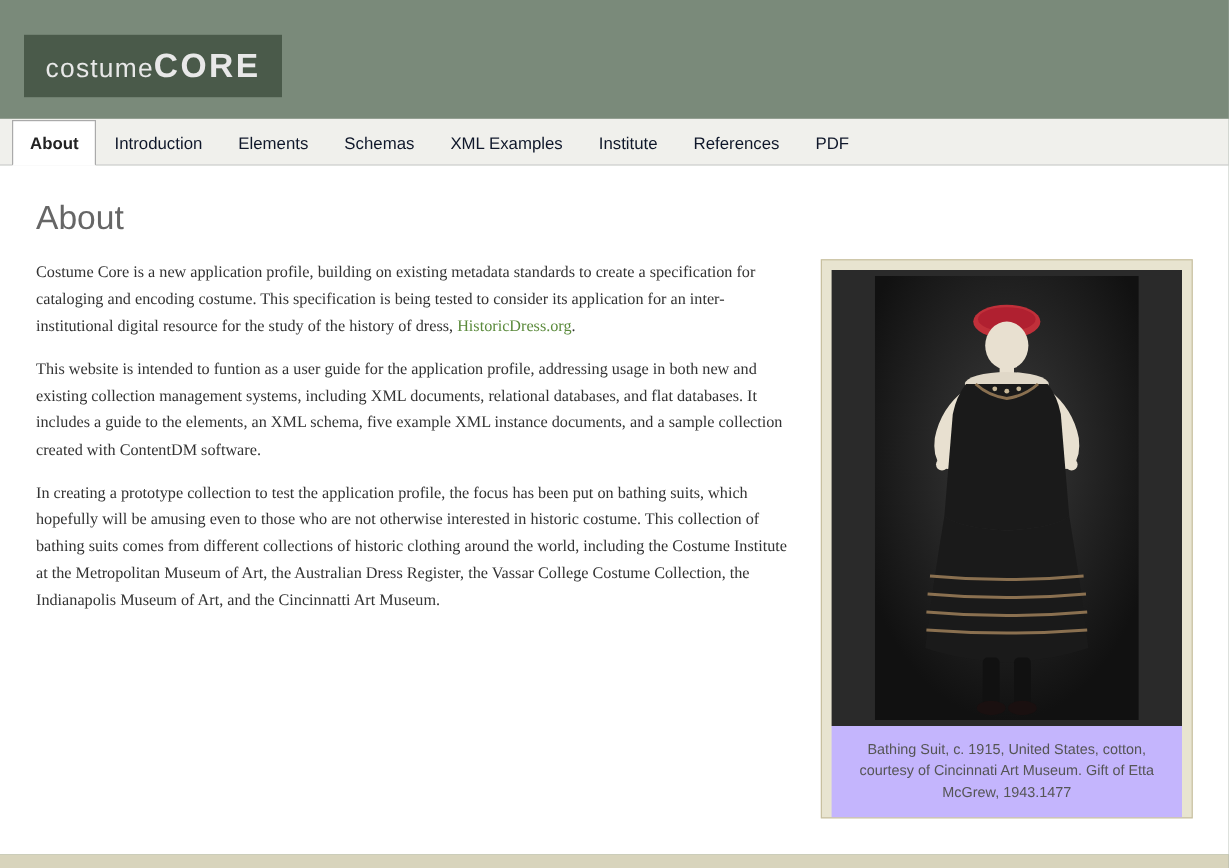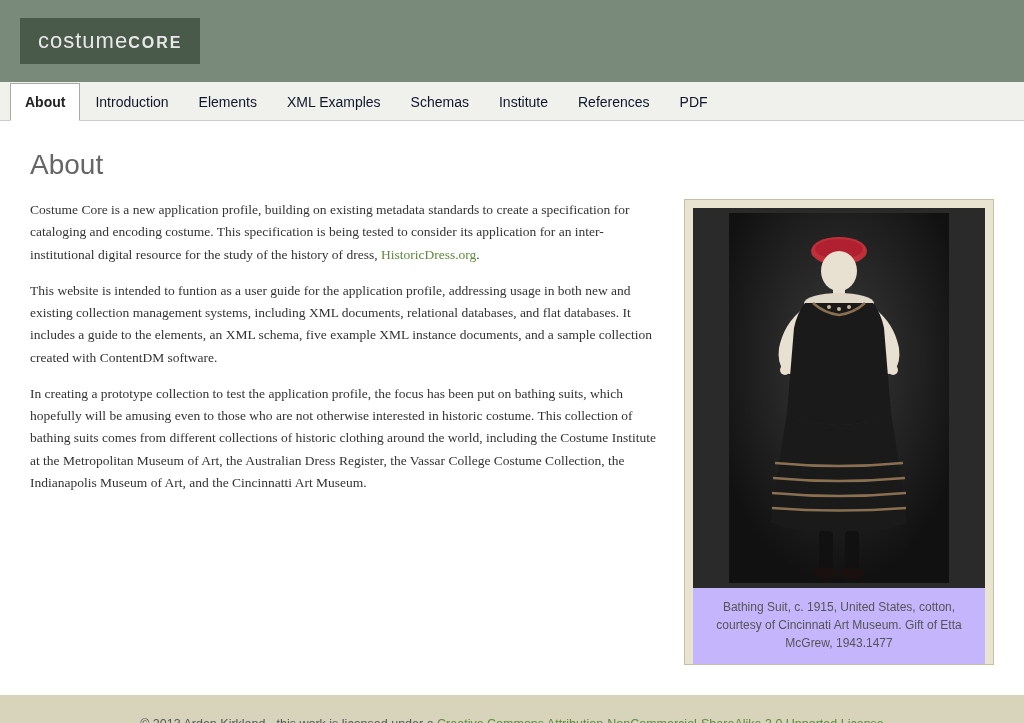--- a/index.html
+++ b/index.html
@@ -10,31 +10,32 @@
       background: #7a8a7a;
       padding: 18px 20px 18px 20px;
       display: flex;
       align-items: center;
     }
     #logo-box {
       background: #4a5a4a;
       padding: 10px 18px;
       display: inline-flex;
       align-items: baseline;
+      margin-top: 11px;
     }
     #logo-costume {
       color: #e8e8e8;
       font-size: 22px;
       font-family: Arial, sans-serif;
       font-weight: normal;
       letter-spacing: 1px;
     }
     #logo-core {
       color: #e8e8e8;
-      font-size: 16px;
+      font-size: 28px;
       font-family: Arial, sans-serif;
       font-weight: bold;
       letter-spacing: 2px;
     }
 
     
     #nav {
       background: #f0f0ec;
       border-bottom: 1px solid #ccc;
       padding: 0 10px;
@@ -157,22 +158,22 @@
   <div id="logo-box">
     <span id="logo-costume">costume</span>
       <span id="logo-core">CORE</span>
   </div>
 </div>
 
 <nav id="nav">
   <a class="nav-tab active">About</a>
   <a class="nav-tab">Introduction</a>
   <a class="nav-tab">Elements</a>
+  <a class="nav-tab">Schemas</a>
   <a class="nav-tab">XML Examples</a>
-  <a class="nav-tab">Schemas</a>
   <a class="nav-tab">Institute</a>
   <a class="nav-tab">References</a>
   <a class="nav-tab">PDF</a>
 </nav>
 
 <div id="main">
   <h1 id="page-title">About</h1>
 
   <div id="content-wrapper">
     <div id="text-content">

